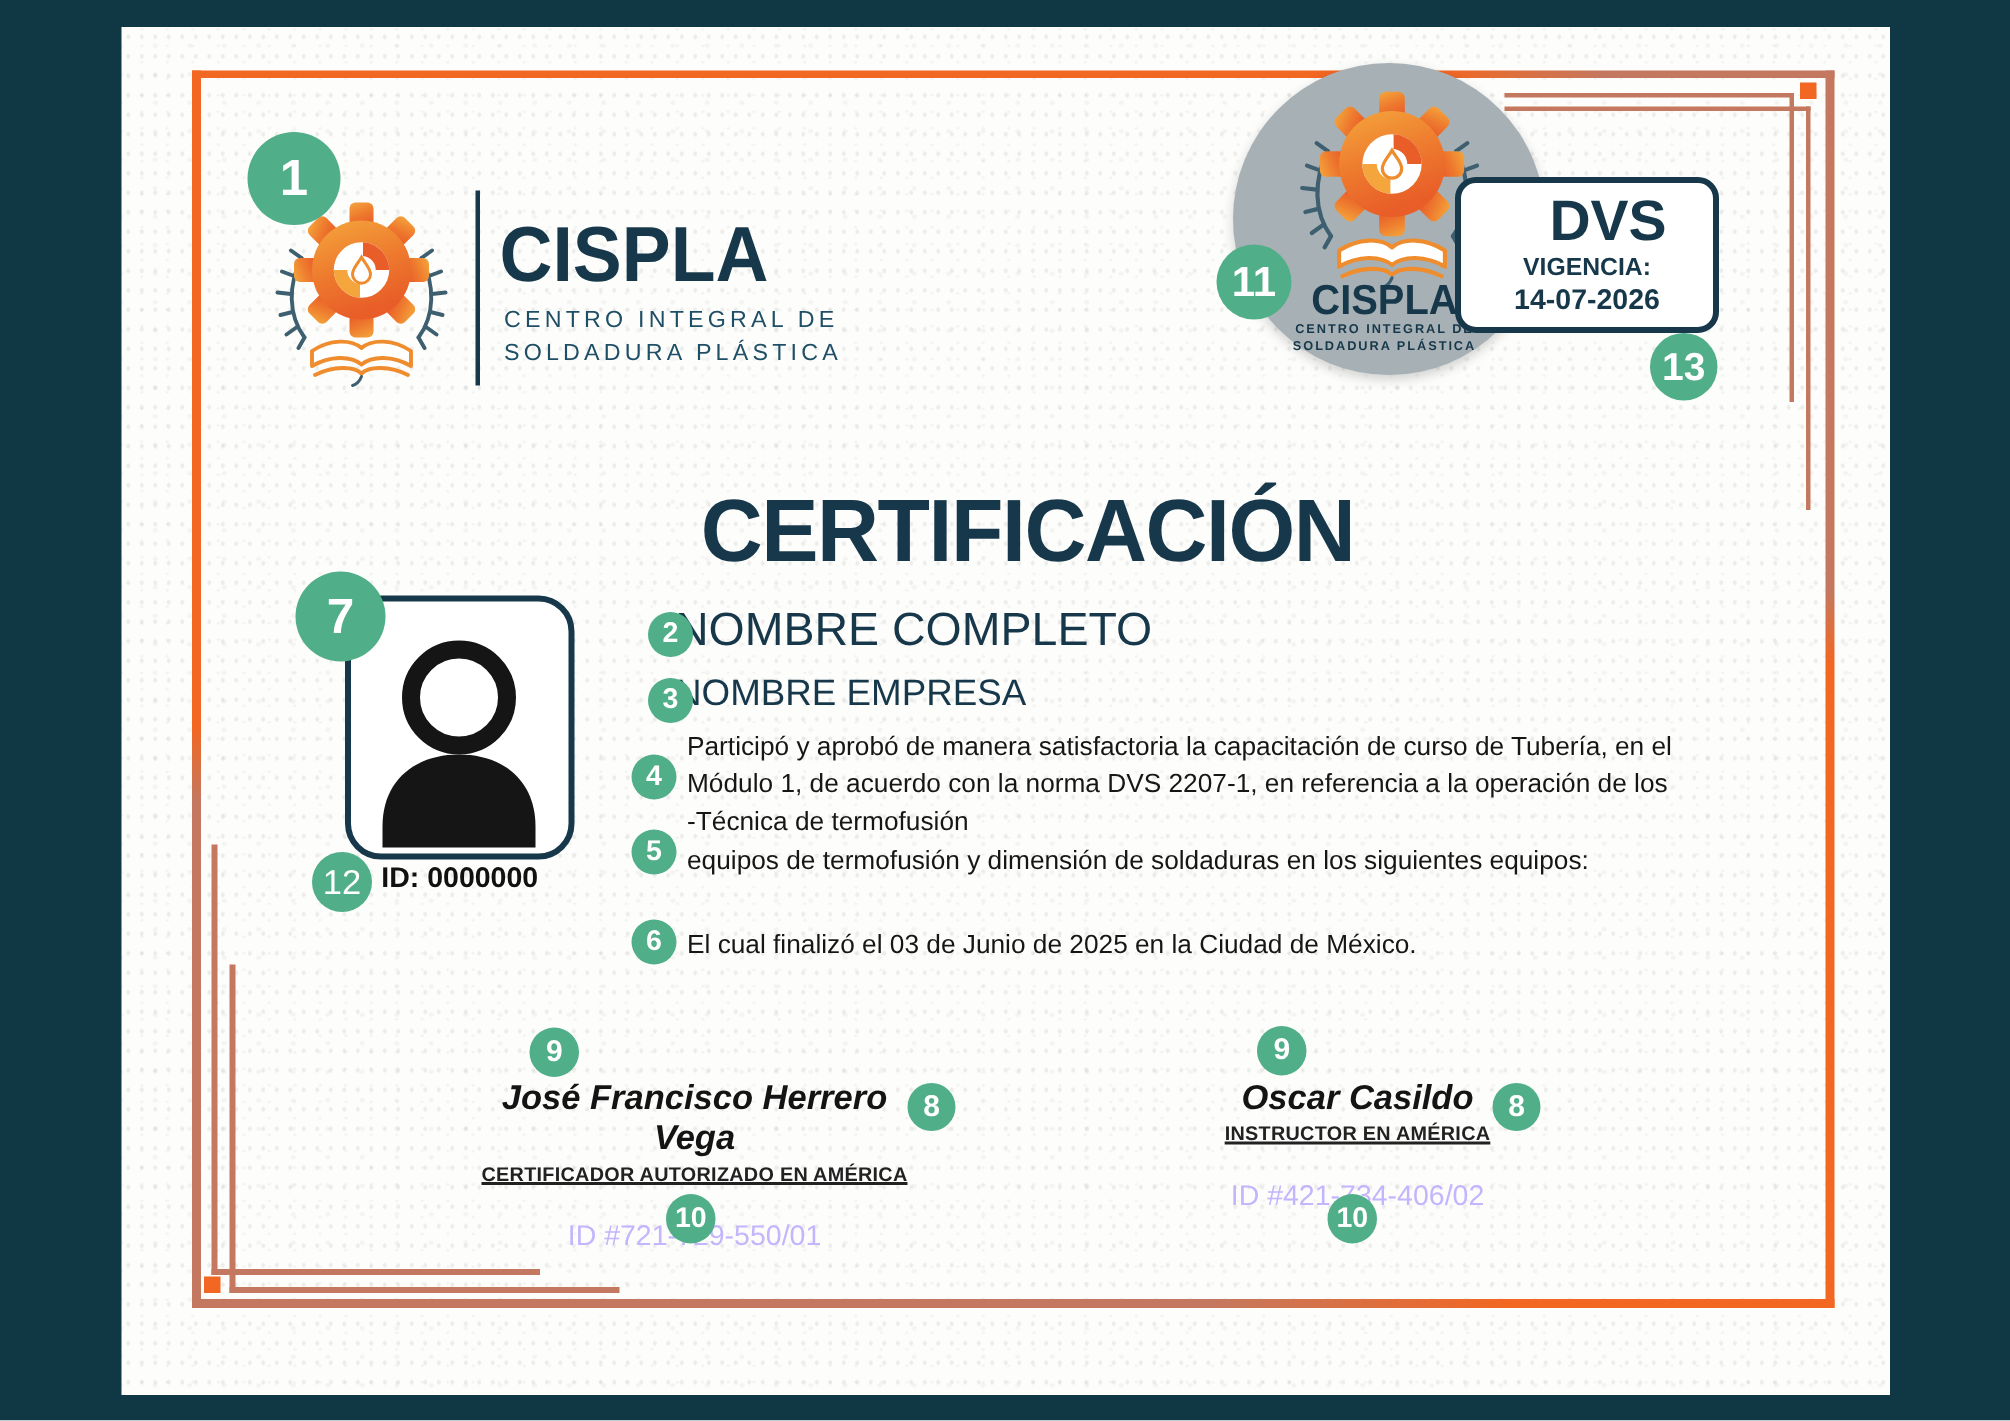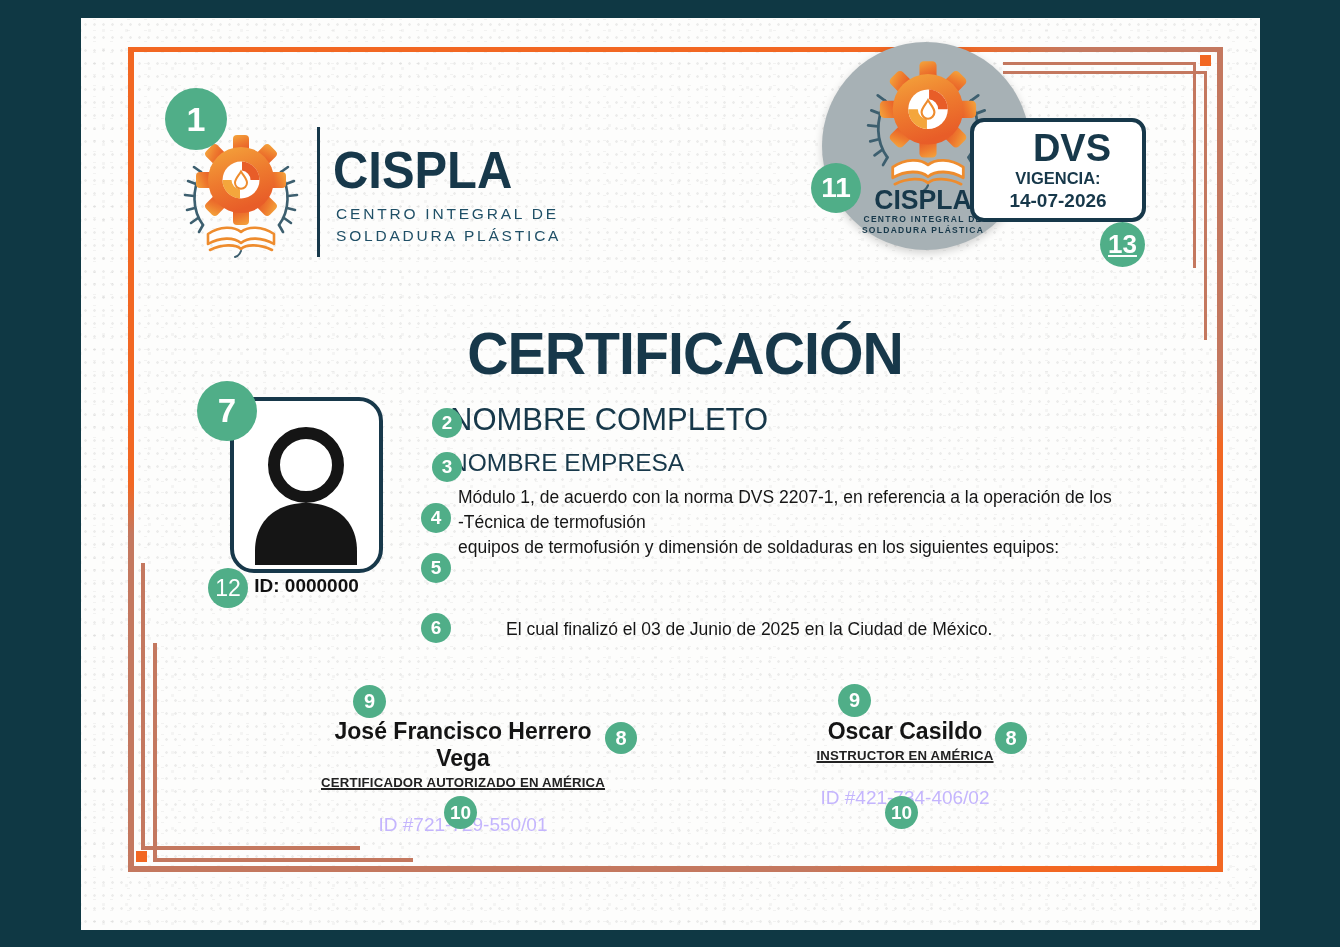--- a/index.html
+++ b/index.html
@@ -34,27 +34,27 @@
   .brand-divider{position:absolute;left:317px;top:127px;width:3px;height:130px;background:#17384A;z-index:2;}
   .brand-name{position:absolute;left:333px;top:140px;font-size:52px;font-weight:700;color:#17384A;
               transform:scaleX(0.94);transform-origin:left center;z-index:2;}
   .brand-sub{position:absolute;left:336px;font-size:15.5px;letter-spacing:2.8px;color:#1F4F66;z-index:2;}
   .cert-title{position:absolute;left:385px;top:320px;width:600px;text-align:center;font-size:59px;
               font-weight:700;letter-spacing:-1px;color:#17384A;transform:scaleX(0.97);z-index:2;}
   .recipient{position:absolute;left:450px;top:402px;font-size:31px;color:#17384A;z-index:2;}
   .company{position:absolute;left:450px;top:449px;font-size:24.5px;color:#17384A;z-index:2;}
   .bodytext{position:absolute;left:458px;top:485px;width:700px;font-size:17.5px;line-height:25.2px;
             color:#161616;z-index:2;}
-  .closing{position:absolute;left:458px;top:619px;width:700px;font-size:17.5px;color:#161616;z-index:2;margin-left:48px;}
+  .closing{position:absolute;left:458px;top:619px;width:700px;font-size:17.5px;color:#161616;z-index:2;}
   .photo{position:absolute;left:230px;top:397px;width:153px;height:176px;background:#fff;
          border:4px solid #17384A;border-radius:24px;z-index:2;box-sizing:border-box;overflow:hidden;}
   .photo-id{position:absolute;left:230px;top:575px;width:153px;text-align:center;font-size:19px;
             font-weight:700;color:#111;z-index:2;}
   .sig{position:absolute;top:718px;width:300px;text-align:center;z-index:2;}
-  .sig-name{font-size:23px;font-weight:700;color:#141414;}
+  .sig-name{font-size:23px;font-weight:700;font-style:italic;color:#141414;}
   .sig-role{font-size:13.2px;font-weight:700;color:#222;margin-top:3px;text-decoration:underline;
             text-decoration-thickness:2px;letter-spacing:0.2px;}
   .sig-id{font-size:19px;color:#c4b5fd;margin-top:24px;}
 </style>
 </head>
 <body>
 
 <svg width="0" height="0" style="position:absolute">
   <defs>
     <linearGradient id="gg" x1="0" y1="0" x2="0.35" y2="1">
@@ -139,20 +139,21 @@
     <div class="dvs-title">DVS</div>
     <div class="dvs-label">VIGENCIA:</div>
     <div class="dvs-date">14-07-2026</div>
   </div>
 
   <div class="cert-title">CERTIFICACIÓN</div>
   <div class="recipient">NOMBRE COMPLETO</div>
   <div class="company">NOMBRE EMPRESA</div>
 
   <div class="bodytext">
+    <div>Participó y aprobó de manera satisfactoria la capacitación de curso de Tubería, en el</div>
     <div>Módulo 1, de acuerdo con la norma DVS 2207-1, en referencia a la operación de los</div>
     <div>-Técnica de termofusión</div>
     <div>equipos de termofusión y dimensión de soldaduras en los siguientes equipos:</div>
   </div>
   <div class="closing">El cual finalizó el 03 de Junio de 2025 en la Ciudad de México.</div>
 
   <div class="photo">
     <svg width="145" height="168" viewBox="0 0 145 168" style="display:block;margin:0 auto;">
       <circle cx="72" cy="64" r="32" fill="#fff" stroke="#151515" stroke-width="12"></circle>
       <path d="M21,164 L21,150 C21,119 43,102 72,102 C101,102 123,119 123,150 L123,164 Z" fill="#151515"></path>
@@ -179,14 +180,14 @@
   <div class="badge" style="left:421px;top:613px;width:30px;height:30px;font-size:19px;">6</div>
   <div class="badge" style="left:197px;top:381px;width:60px;height:60px;font-size:33px;">7</div>
   <div class="badge" style="left:605px;top:722px;width:32px;height:32px;font-size:20px;">8</div>
   <div class="badge" style="left:353px;top:685px;width:33px;height:33px;font-size:20px;">9</div>
   <div class="badge" style="left:444px;top:796px;width:33px;height:33px;font-size:19px;">10</div>
   <div class="badge" style="left:995px;top:722px;width:32px;height:32px;font-size:20px;">8</div>
   <div class="badge" style="left:838px;top:684px;width:33px;height:33px;font-size:20px;">9</div>
   <div class="badge" style="left:885px;top:796px;width:33px;height:33px;font-size:19px;">10</div>
   <div class="badge" style="left:811px;top:163px;width:50px;height:50px;font-size:28px;">11</div>
   <div class="badge" style="left:208px;top:568px;width:40px;height:40px;font-size:23px;font-weight:400;">12</div>
-  <div class="badge" style="left:1100px;top:222px;width:45px;height:45px;font-size:26px;text-decoration:underline;">13</div>
+  <div class="badge" style="left:1100px;top:222px;width:45px;height:45px;font-size:26px;">13</div>
 </div>
 
 </body></html>

